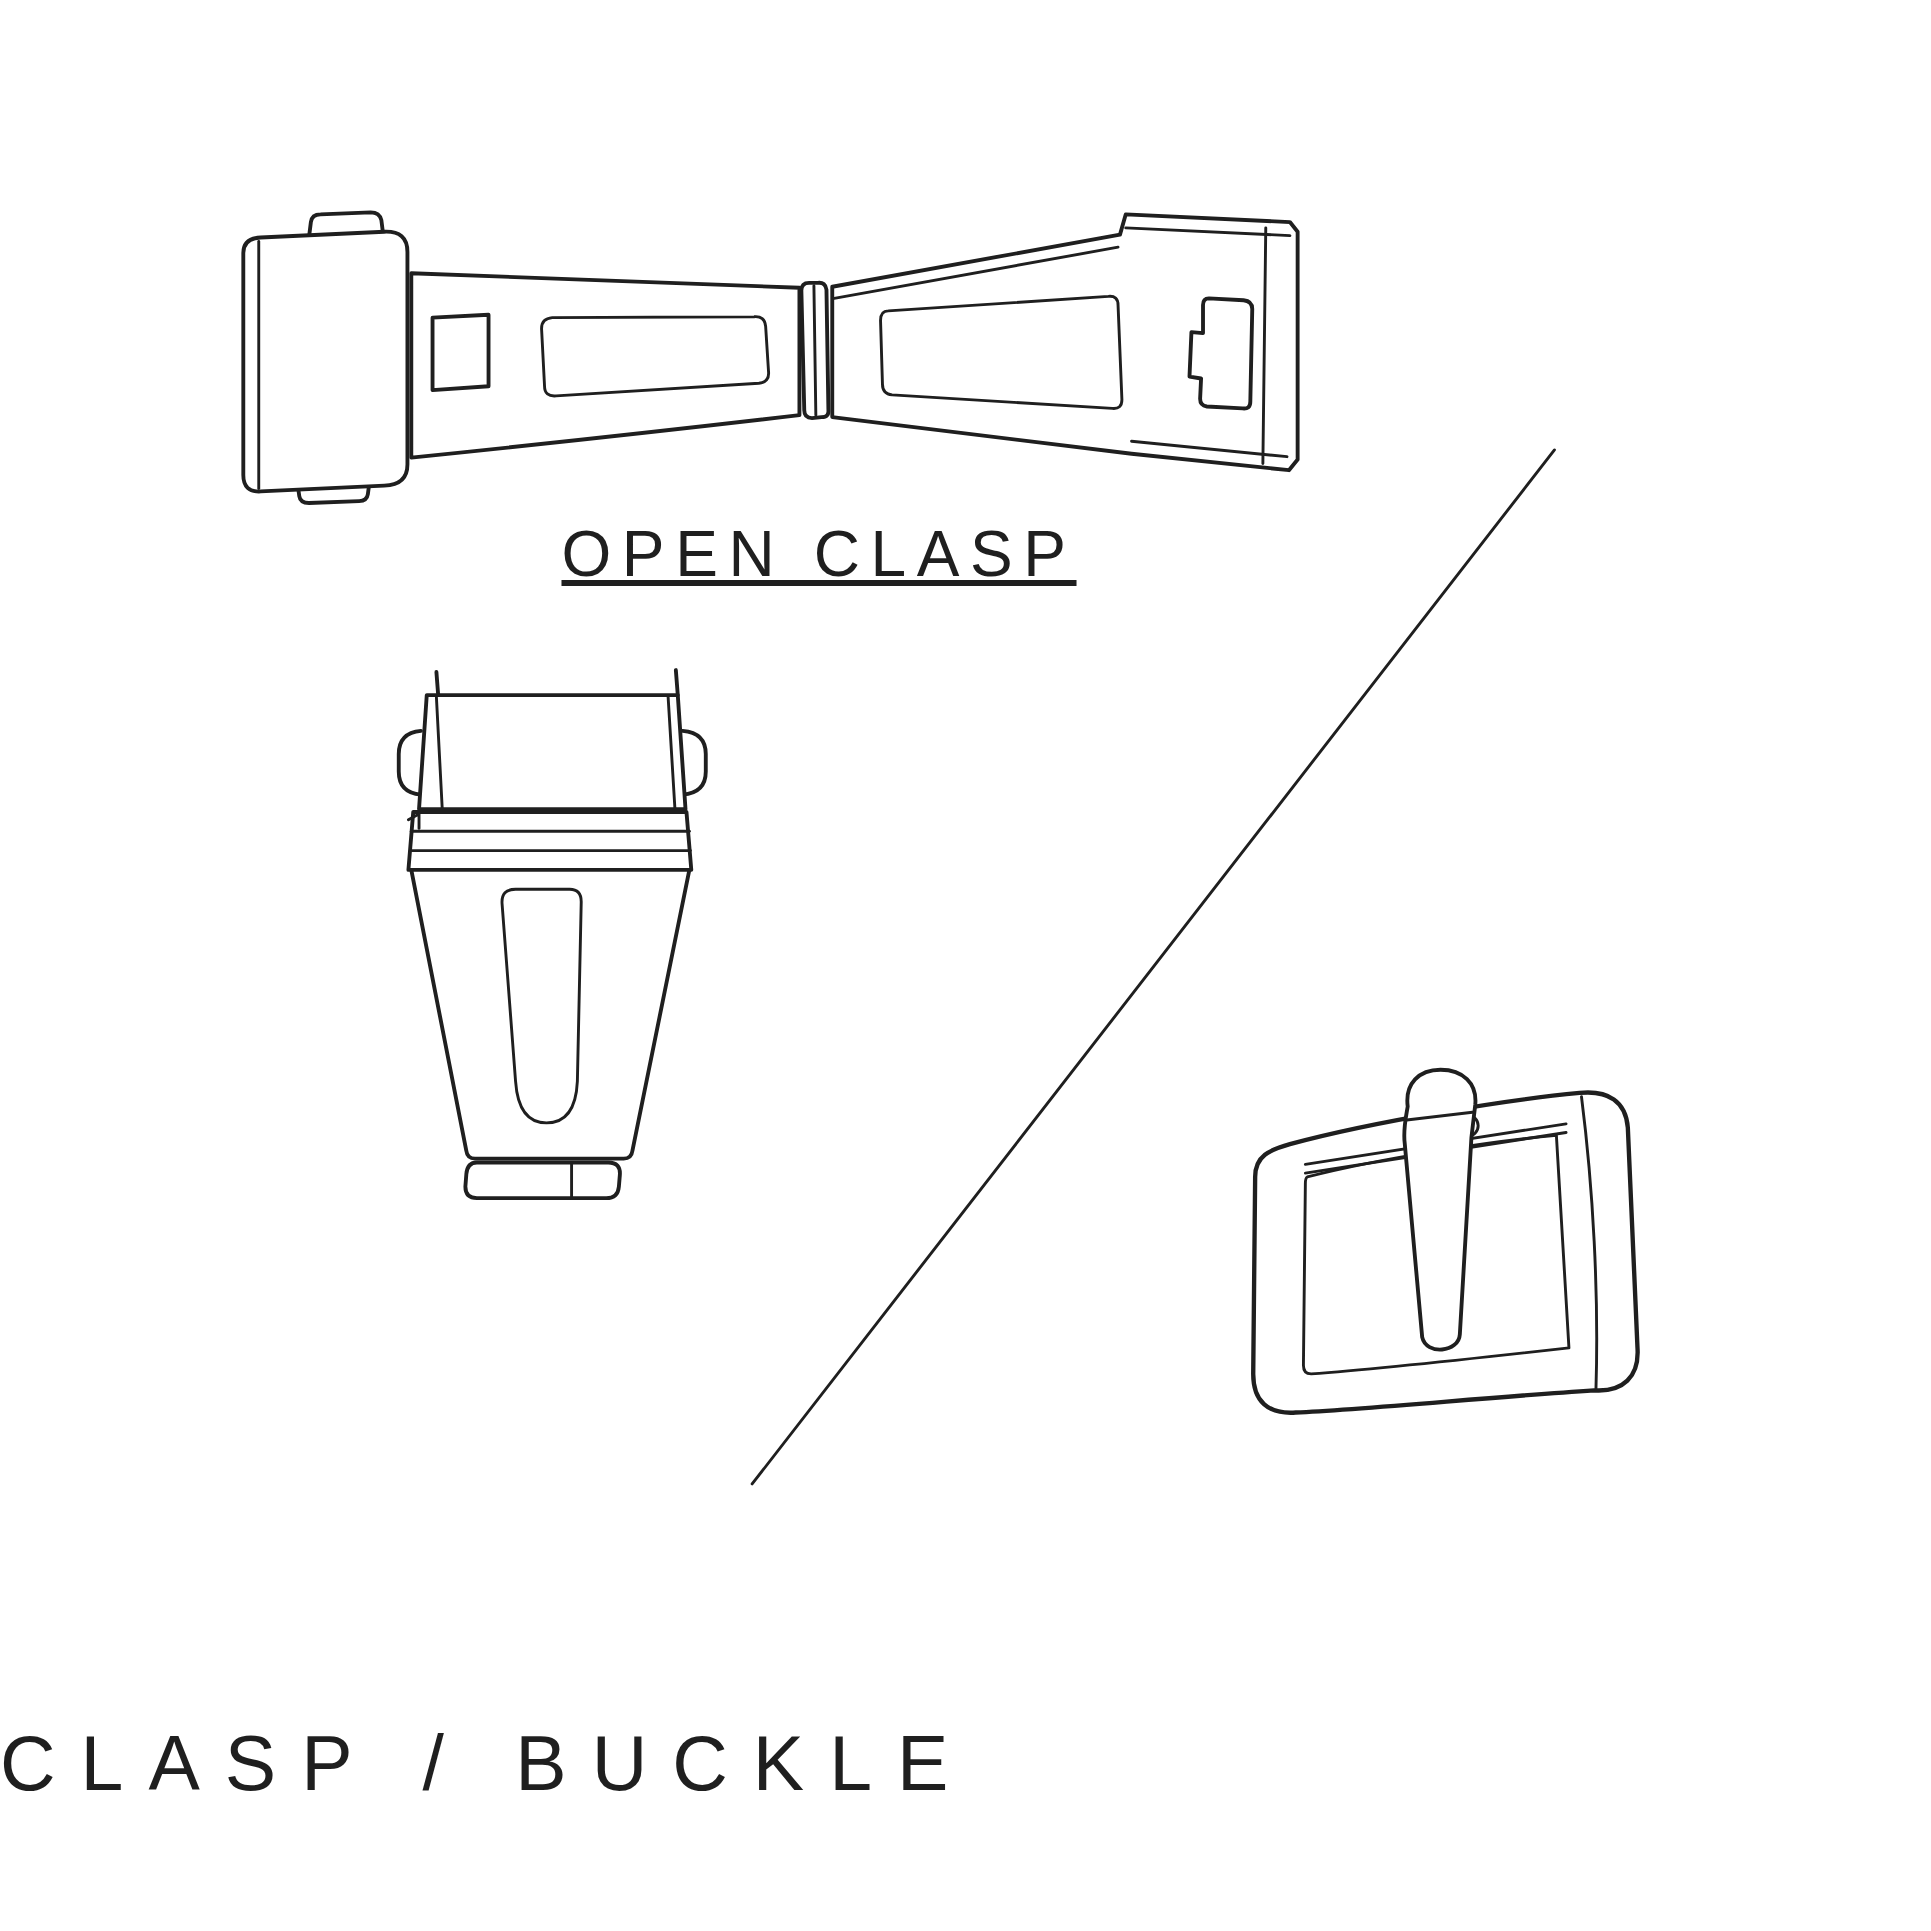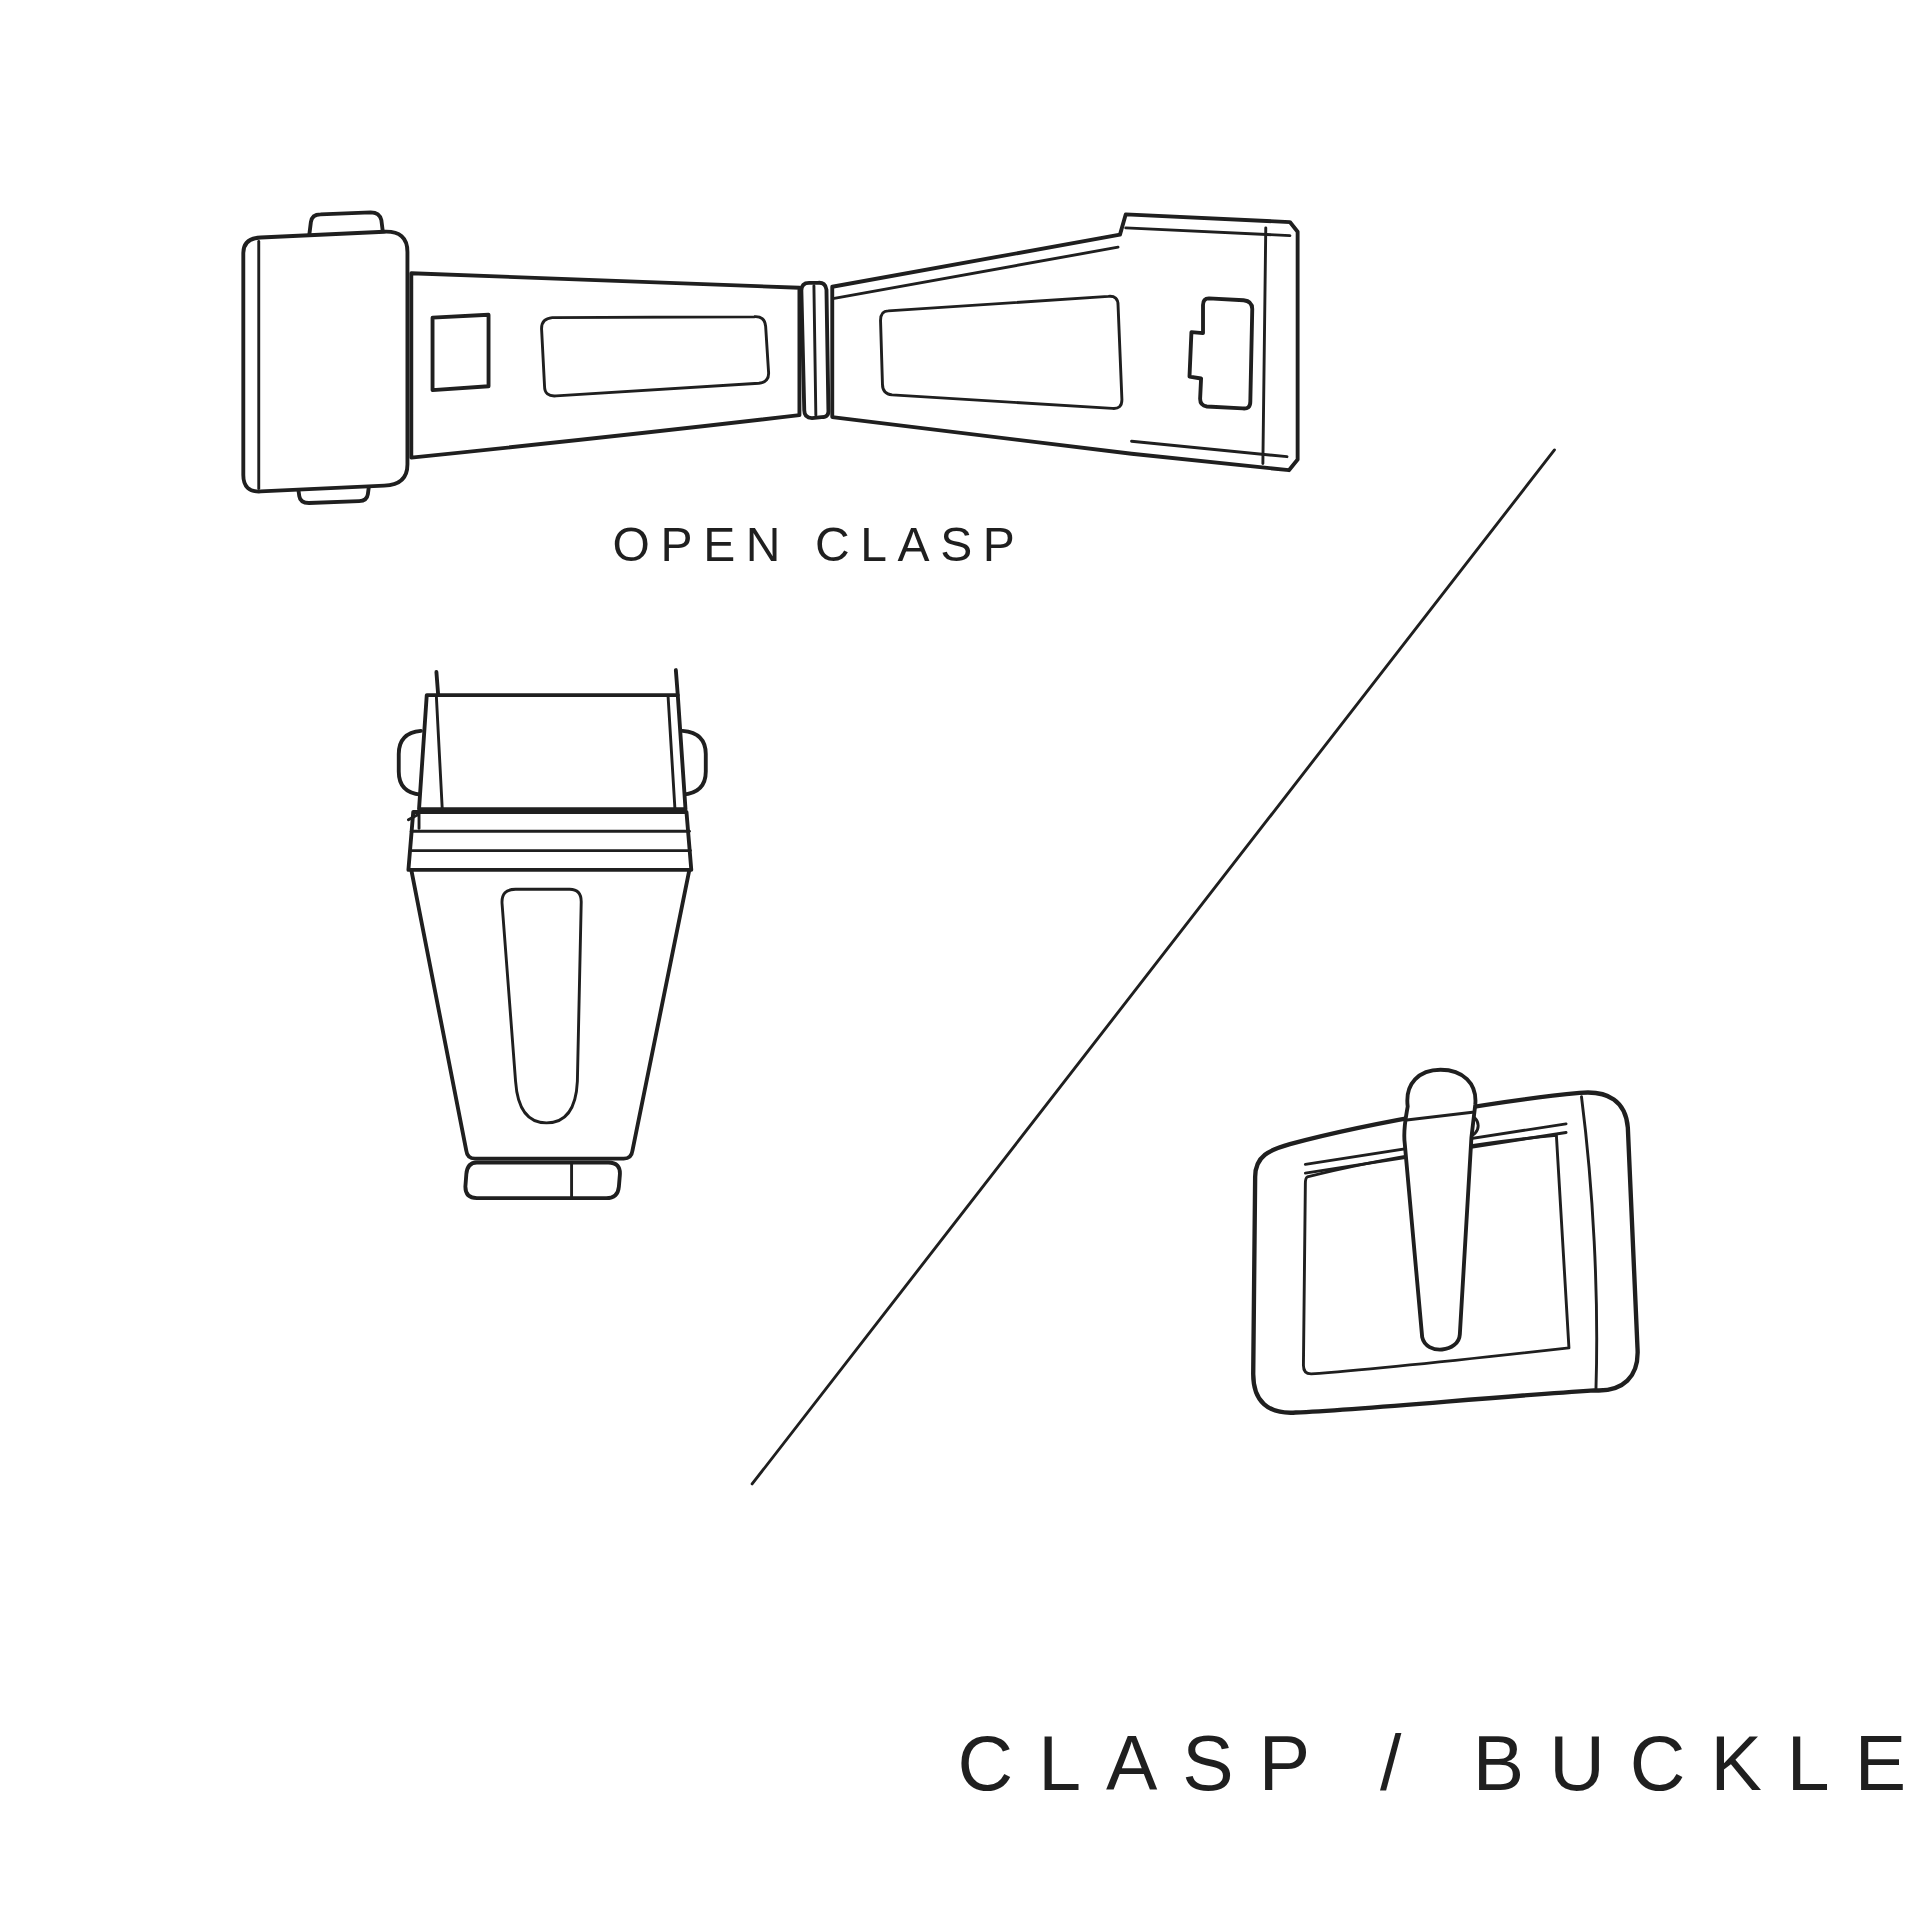--- a/index.html
+++ b/index.html
@@ -23,32 +23,33 @@
     fill:none;
     stroke-linecap:round;
     stroke-linejoin:round;
   }
   .art .fill{fill:#ffffff;}
   .art .thin{stroke-width:3;}
   .art .thick{stroke-width:4.5;}
   .caption{
     position:absolute;
     text-align:center;
-    font-size:48px;
+    font-size:64px;
     letter-spacing:10.6px;
     font-weight:400;
     color:var(--text);
     white-space:nowrap;
+    text-decoration:underline;
   }
   .caption-open{left:336px;top:517px;width:966px;}
   .caption-closed{left:154px;top:1251px;width:772px;}
   .diagram-title{
     position:absolute;
     left:0;top:1719px;width:1931px;
-    text-align:right;
+    text-align:left;
     font-size:77px;
     letter-spacing:25px;
     font-weight:500;
     color:var(--text);
     white-space:nowrap;
   }
 </style>
 </head>
 <body>
 

